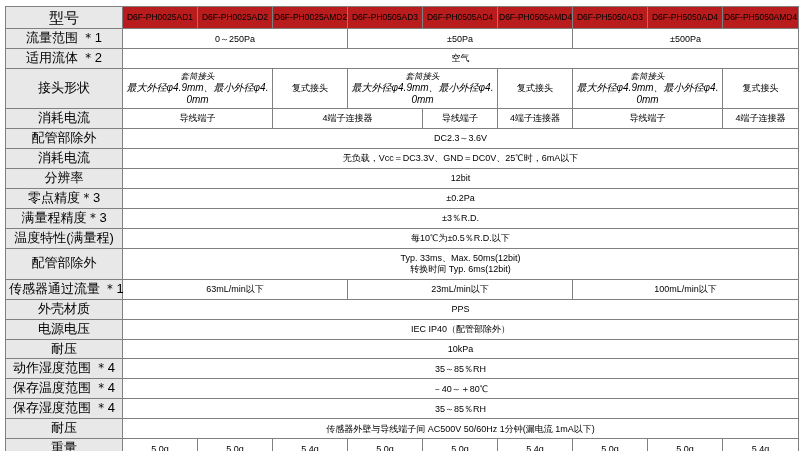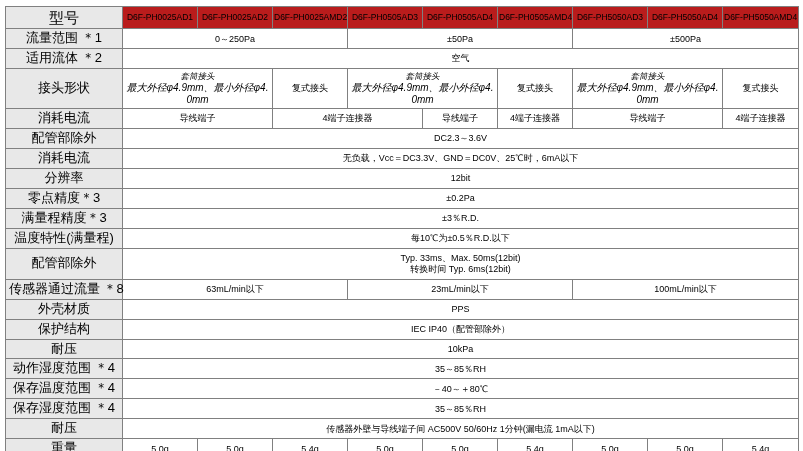--- a/index.html
+++ b/index.html
@@ -158,31 +158,31 @@
           <td colspan="9">每10℃为±0.5％R.D.以下</td>
         </tr>
         <tr>
           <td class="rowhead">配管部除外</td>
           <td colspan="9" class="tall">
             <div>Typ. 33ms、Max. 50ms(12bit)</div>
             <div>转换时间 Typ. 6ms(12bit)</div>
           </td>
         </tr>
         <tr>
-          <td class="rowhead">传感器通过流量 ＊8</td>
+          <td class="rowhead">传感器通过流量 ＊1</td>
           <td colspan="3">63mL/min以下</td>
           <td colspan="3">23mL/min以下</td>
           <td colspan="3">100mL/min以下</td>
         </tr>
         <tr>
           <td class="rowhead">外壳材质</td>
           <td colspan="9">PPS</td>
         </tr>
         <tr>
-          <td class="rowhead">保护结构</td>
+          <td class="rowhead">电源电压</td>
           <td colspan="9">IEC IP40（配管部除外）</td>
         </tr>
         <tr>
           <td class="rowhead">耐压</td>
           <td colspan="9">10kPa</td>
         </tr>
         <tr>
           <td class="rowhead">动作湿度范围 ＊4</td>
           <td colspan="9">35～85％RH</td>
         </tr>

